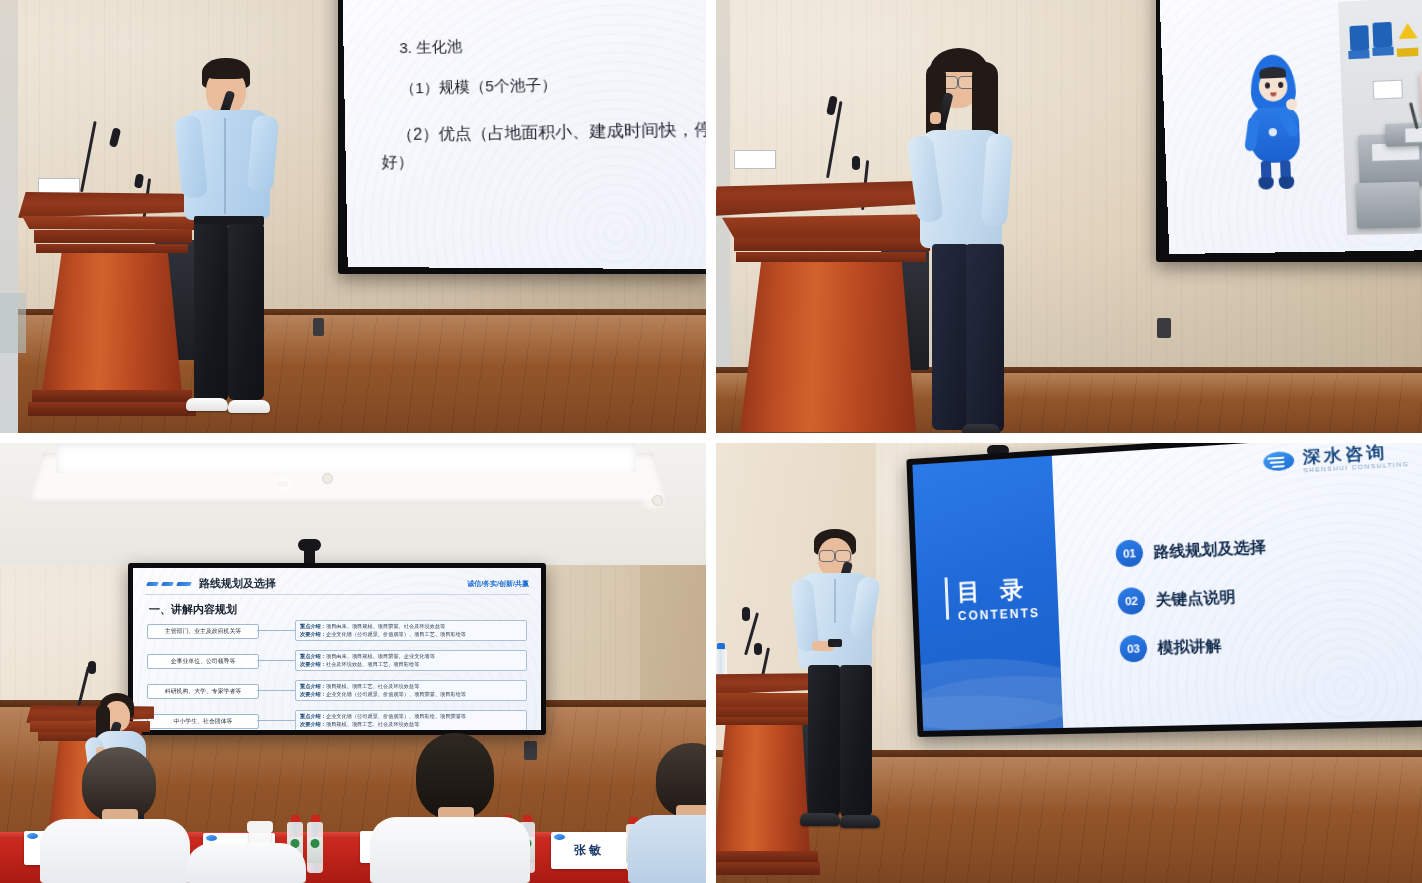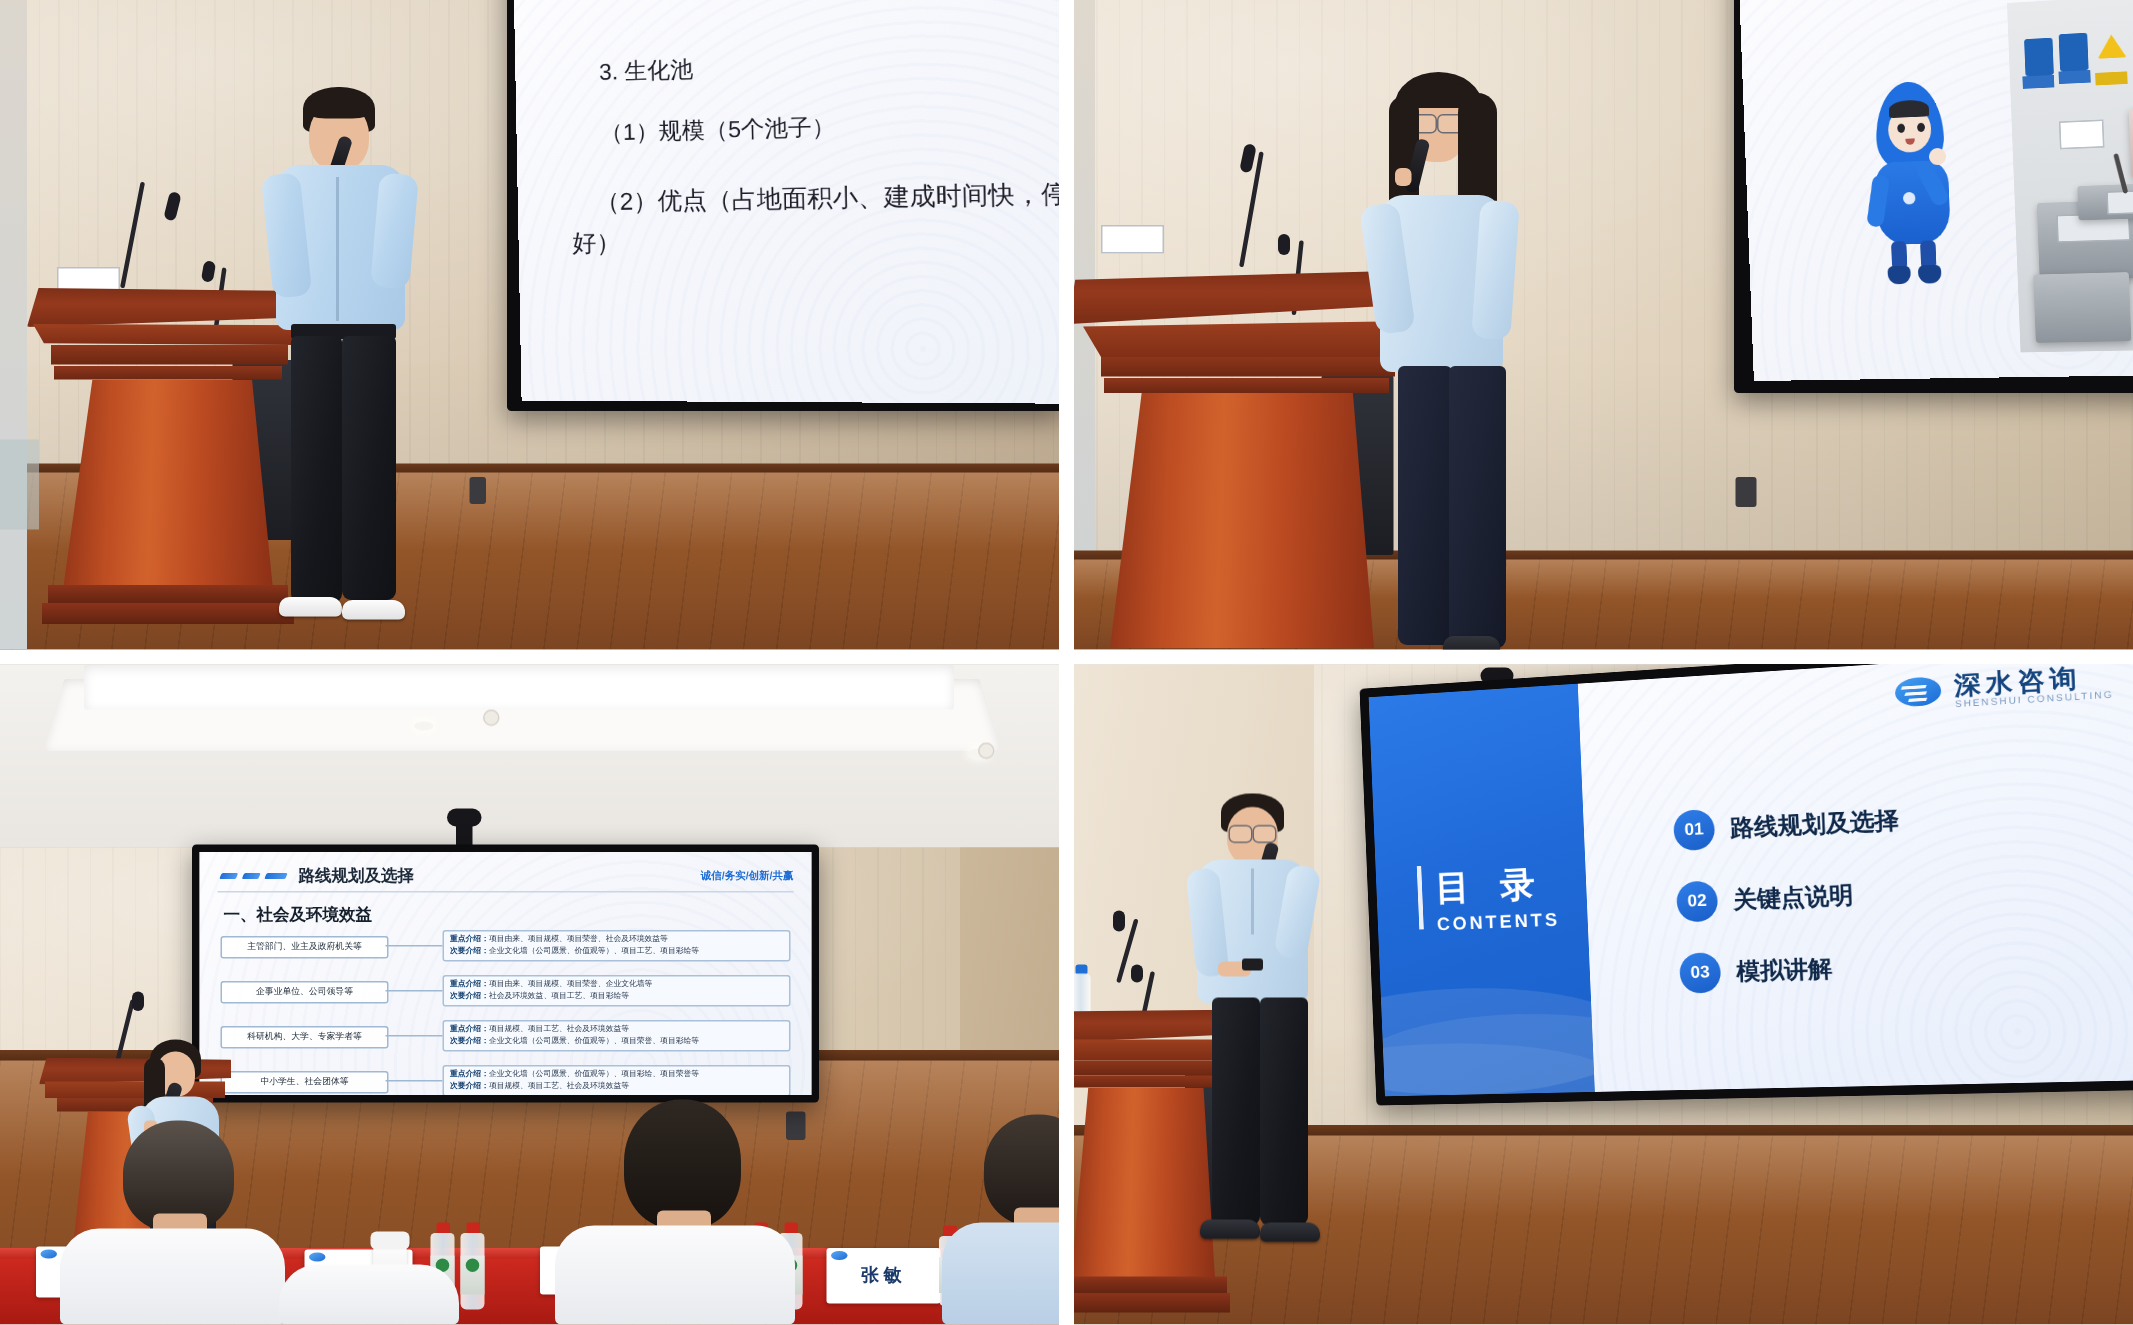--- a/index.html
+++ b/index.html
@@ -365,21 +365,21 @@
       <div class="screen-inner" style="left:5px;top:5px;width:408px;height:162px;">
         <div class="slide-white"></div>
         <div class="moire"></div>
 
         <div class="bl-logo-bar" style="left:14px;top:14px;width:11px;"></div>
         <div class="bl-logo-bar" style="left:29px;top:14px;width:11px;"></div>
         <div class="bl-logo-bar" style="left:44px;top:14px;width:14px;"></div>
         <div class="bl-title" style="left:66px;top:8px;font-size:11px;">路线规划及选择</div>
         <div class="bl-slogan" style="right:12px;top:11px;font-size:7px;">诚信/务实/创新/共赢</div>
         <div class="bl-head-rule" style="left:12px;top:26px;width:384px;"></div>
-        <div class="bl-section" style="left:16px;top:34px;font-size:11px;">一、社会及环境效益</div>
+        <div class="bl-section" style="left:16px;top:34px;font-size:11px;">一、讲解内容规划</div>
 
         <div class="bl-lbox" style="left:14px;top:56px;width:110px;height:13px;">
           <span style="font-size:6px;">主管部门、业主及政府机关等</span>
         </div>
         <div class="bl-conn" style="left:124px;top:62px;width:38px;"></div>
         <div class="bl-rbox" style="left:162px;top:52px;width:232px;height:21px;">
           <div class="bl-rline" style="font-size:5.2px;"><b>重点介绍：</b><span>项目由来、项目规模、项目荣誉、社会及环境效益等</span></div>
           <div class="bl-rline" style="font-size:5.2px;"><b>次要介绍：</b><span>企业文化墙（公司愿景、价值观等）、项目工艺、项目彩绘等</span></div>
         </div>
 

